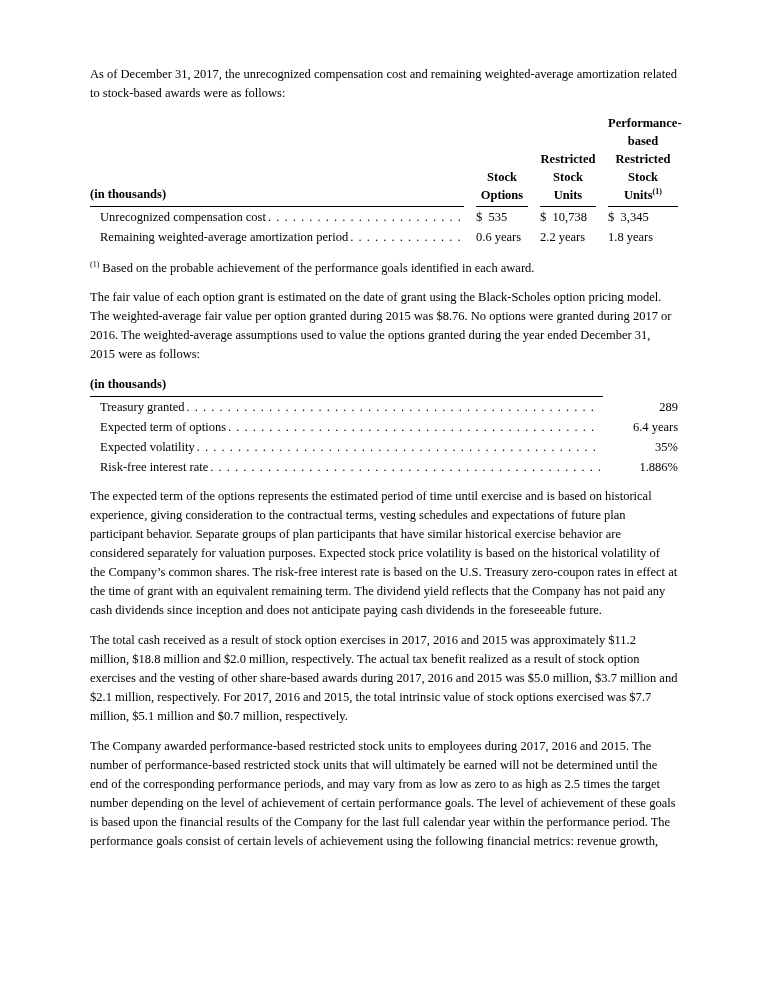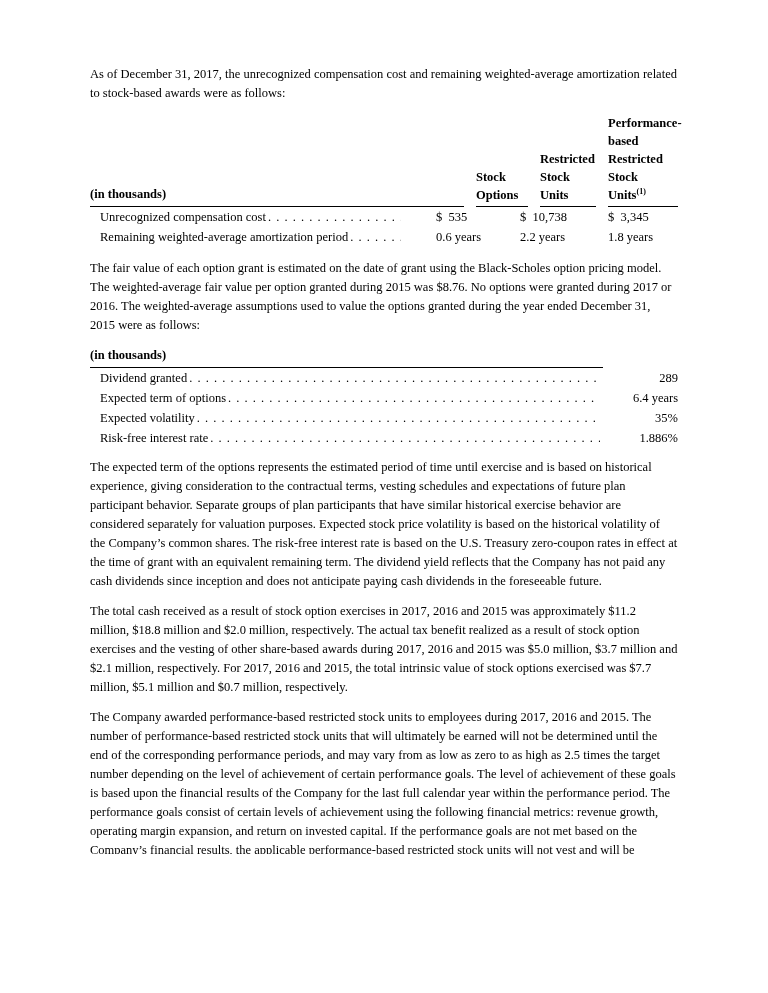--- a/index.html
+++ b/index.html
@@ -34,34 +34,33 @@
   }
   .t1-label-col {
     flex: 1;
     font-weight: bold;
     border-bottom: 1px solid #000;
     padding-bottom: 2px;
   }
   .t1-col {
     margin-left: 12px;
     border-bottom: 1px solid #000;
-    text-align: left;
+    text-align: center;
     font-weight: bold;
     line-height: 18px;
     padding-bottom: 2px;
     white-space: nowrap;
   }
   .t1c0 { width: 52px; }
   .t1c1 { width: 56px; }
   .t1c2 { width: 70px; }
   .t1-row {
     display: flex;
     align-items: baseline;
     padding-top: 1px;
-    gap: 20px;
   }
   .t1-row-label {
     flex: 1;
     display: flex;
     align-items: baseline;
     padding-left: 10px;
     overflow: hidden;
   }
   .t1-cell {
     margin-left: 12px;
@@ -170,32 +169,33 @@
             <span>Remaining weighted-average amortization period</span>
             <span class="leader"></span>
           </div>
           <div class="t1-cell t1c0">0.6 years</div>
           <div class="t1-cell t1c1">2.2 years</div>
           <div class="t1-cell t1c2">1.8 years</div>
         </div>
       </div>
   </div>
 
+  <p class="footnote"><sup>(1)</sup><span class="footnote-text">Based on the probable achievement of the performance goals identified in each award.</span></p>
 
   <p class="body-para">The fair value of each option grant is estimated on the date of grant using the Black-Scholes option pricing model. The weighted-average fair value per option granted during 2015 was $8.76. No options were granted during 2017 or 2016. The weighted-average assumptions used to value the options granted during the year ended December 31, 2015 were as follows:</p>
 
   <div class="t2">
     <div class="t2-header">
       <div class="t2-header-label">(in thousands)</div>
       <div class="t2-header-spacer"></div>
     </div>
     <div id="t2-rows">
         <div class="t2-row">
           <div class="t2-row-label">
-            <span>Dividend granted</span>
+            <span>Treasury granted</span>
             <span class="leader"></span>
           </div>
           <div class="t2-value">289</div>
         </div>
         <div class="t2-row">
           <div class="t2-row-label">
             <span>Expected term of options</span>
             <span class="leader"></span>
           </div>
           <div class="t2-value">6.4 years</div>

